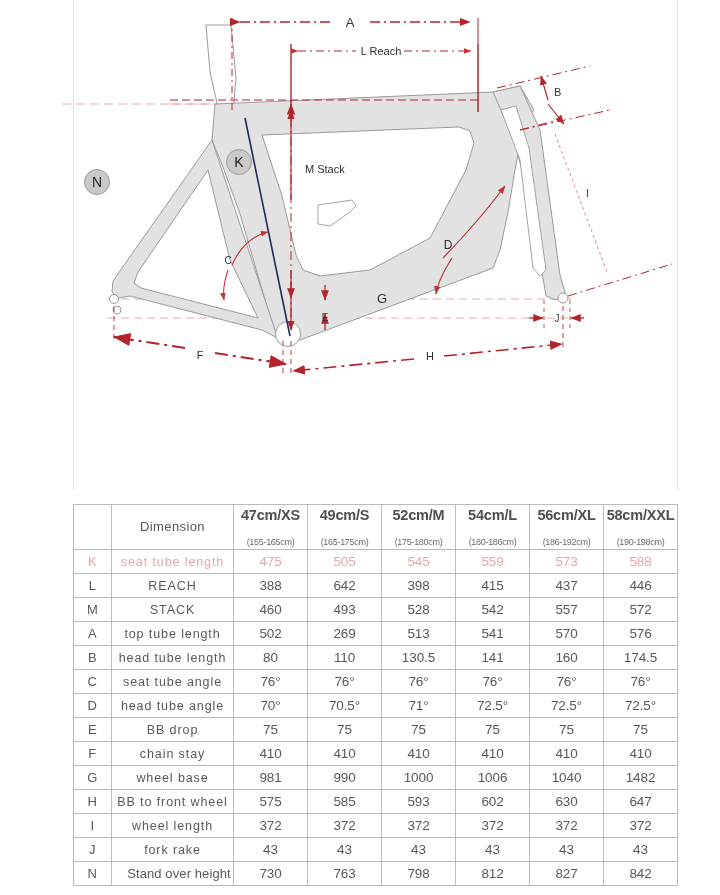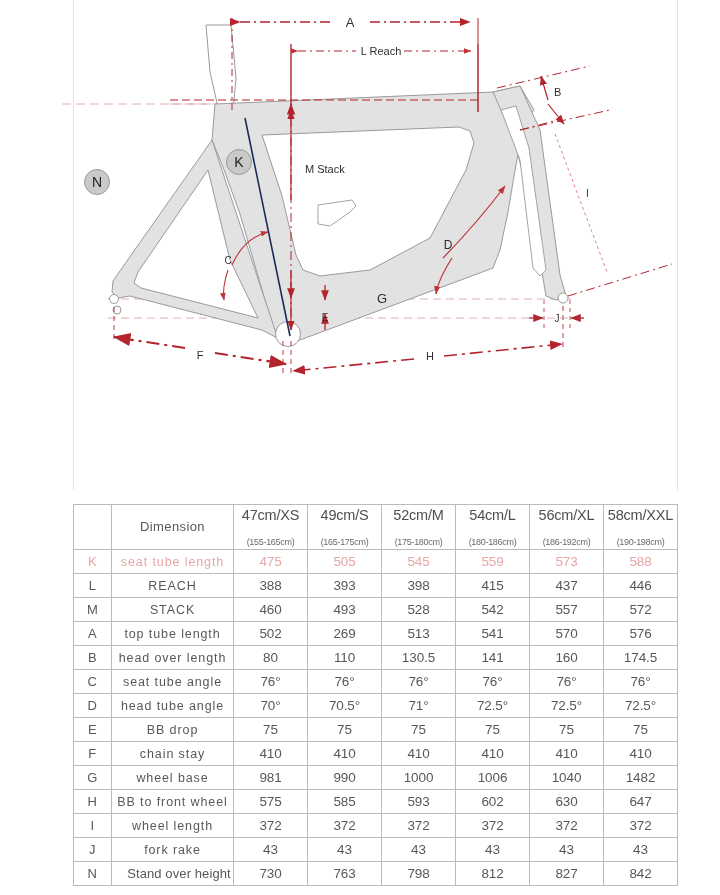--- a/index.html
+++ b/index.html
@@ -63,20 +63,21 @@
 
   thead tr.head-row th {
     height: 44px;
     line-height: 1.15;
   }
   th.size-head .size-name {
     display: block;
     font-size: 14.5px;
     color: #4f4f4f;
     letter-spacing: -0.2px;
+    font-weight: bold;
   }
   th.size-head .size-range {
     display: block;
     font-size: 9px;
     color: #6a6a6a;
     margin-top: 13px;
     letter-spacing: -0.3px;
   }
   th.dim-head {
     font-size: 13px;
@@ -361,21 +362,21 @@
             <td class="val">505</td>
             <td class="val">545</td>
             <td class="val">559</td>
             <td class="val">573</td>
             <td class="val">588</td>
           </tr>
           <tr>
             <td class="code">L</td>
             <td class="dim">REACH</td>
             <td class="val">388</td>
-            <td class="val">393</td>
+            <td class="val">642</td>
             <td class="val">398</td>
             <td class="val">415</td>
             <td class="val">437</td>
             <td class="val">446</td>
           </tr>
           <tr>
             <td class="code">M</td>
             <td class="dim">STACK</td>
             <td class="val">460</td>
             <td class="val">493</td>
@@ -389,21 +390,21 @@
             <td class="dim">top  tube  length</td>
             <td class="val">502</td>
             <td class="val">269</td>
             <td class="val">513</td>
             <td class="val">541</td>
             <td class="val">570</td>
             <td class="val">576</td>
           </tr>
           <tr>
             <td class="code">B</td>
-            <td class="dim">head  over  length</td>
+            <td class="dim">head  tube  length</td>
             <td class="val">80</td>
             <td class="val">110</td>
             <td class="val">130.5</td>
             <td class="val">141</td>
             <td class="val">160</td>
             <td class="val">174.5</td>
           </tr>
           <tr>
             <td class="code">C</td>
             <td class="dim">seat  tube  angle</td>

